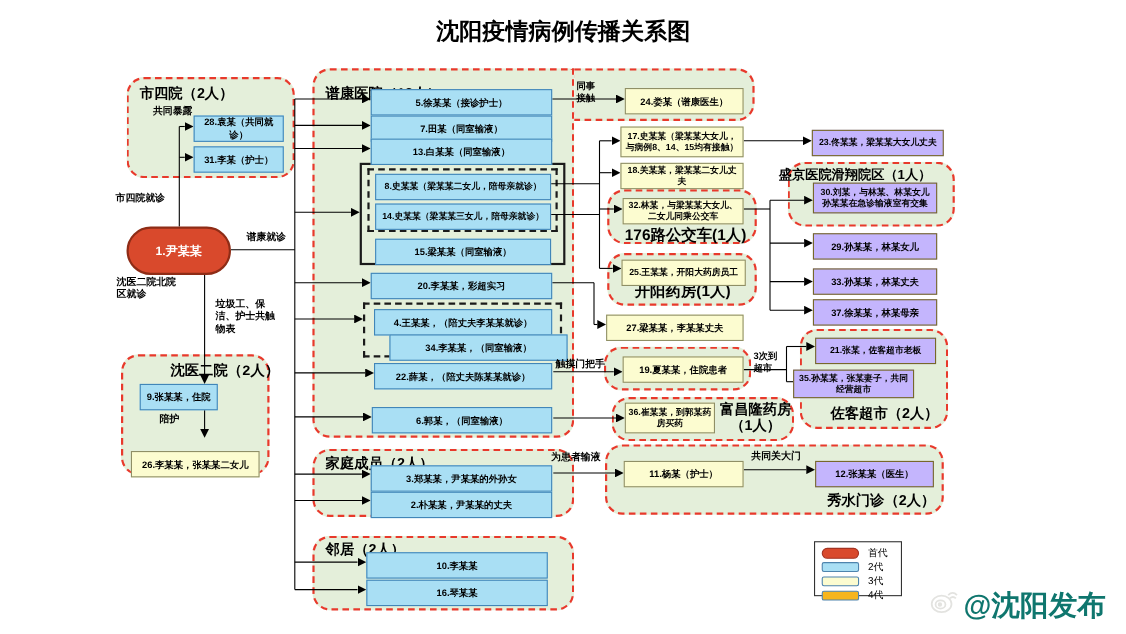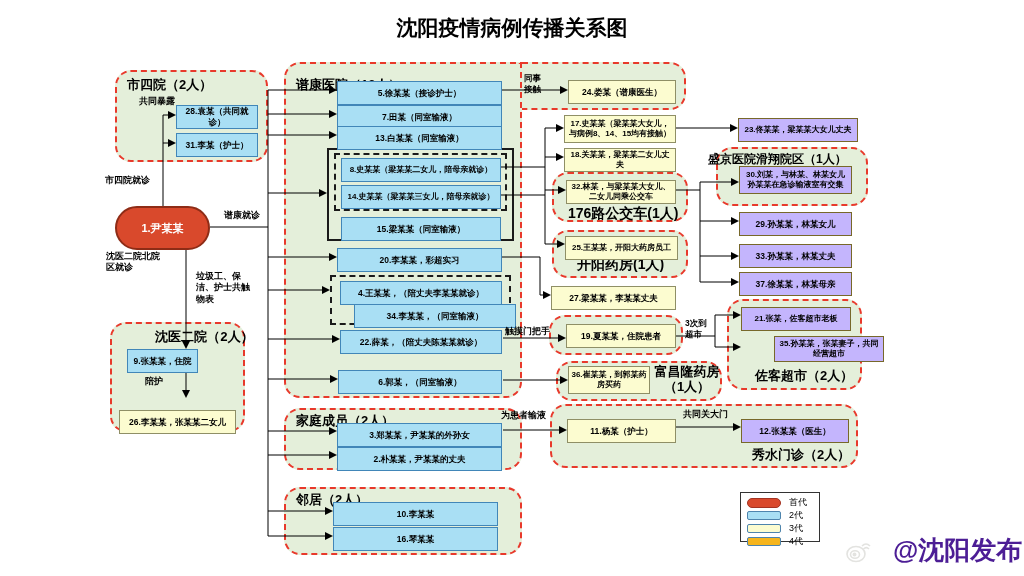--- a/index.html
+++ b/index.html
@@ -22,22 +22,22 @@
   svg.wires{position:absolute;left:0;top:0;z-index:2;}
   .legend{position:absolute;left:740px;top:492px;width:80px;height:50px;background:#fff;border:1px solid #333;
           box-sizing:border-box;display:flex;flex-direction:column;justify-content:space-around;padding:3px 6px;z-index:3;}
   .lg-row{display:flex;align-items:center;gap:8px;}
   .sw{width:32px;height:7px;border:1px solid #4e84ad;border-radius:2px;}
   .sw-1{background:#d9492c;border-color:#a33322;border-radius:5px;height:8px;}
   .sw-2{background:#a9dff4;}
   .sw-3{background:#fcfcd0;}
   .sw-4{background:#f6b51d;}
   .lg-txt{font-size:9px;}
-  .wm{position:absolute;left:845px;top:533px;display:flex;align-items:center;gap:20px;z-index:3;
-      color:#4c1d95;font-weight:bold;font-size:26px;white-space:nowrap;}
+  .wm{position:absolute;left:845px;top:533px;display:flex;gap:3px;z-index:3;
+      color:#0f766e;font-weight:bold;font-size:26px;white-space:nowrap;}
 </style>
 </head>
 <body>
 
 <div id="stage">
 
   <div class="title">沈阳疫情病例传播关系图</div>
 
   <div class="grp" style="left:115px;top:70px;width:153px;height:92px;"></div>
   <div class="grp" style="left:110px;top:322px;width:135px;height:110px;"></div>
@@ -155,21 +155,21 @@
   <div class="box yellow" style="left:566px;top:324px;width:110px;height:19px;">19.夏某某，住院患者</div>
   <div class="box yellow small" style="left:568px;top:366px;width:82px;height:28px;">36.崔某某，到郭某药房买药</div>
   <div class="box yellow" style="left:567px;top:419px;width:109px;height:17px;">11.杨某（护士）</div>
 
   <div class="box orange small" style="left:738px;top:118px;width:120px;height:21px;">23.佟某某，梁某某大女儿丈夫</div>
   <div class="box orange small" style="left:739px;top:166px;width:113px;height:28px;">30.刘某，与林某、林某女儿孙某某在急诊输液室有交集</div>
   <div class="box orange" style="left:739px;top:212px;width:113px;height:18px;">29.孙某某，林某女儿</div>
   <div class="box orange" style="left:739px;top:244px;width:113px;height:18px;">33.孙某某，林某丈夫</div>
   <div class="box orange" style="left:739px;top:272px;width:113px;height:19px;">37.徐某某，林某母亲</div>
   <div class="box orange small" style="left:741px;top:307px;width:110px;height:16px;">21.张某，佐客超市老板</div>
-  <div class="box orange small" style="left:774px;top:336px;width:110px;height:26px;">35.孙某某，张某妻子，共同经营超市</div>
+  <div class="box orange small" style="left:721px;top:336px;width:110px;height:26px;">35.孙某某，张某妻子，共同经营超市</div>
   <div class="box orange" style="left:741px;top:419px;width:108px;height:17px;">12.张某某（医生）</div>
 
   <div class="lbl" style="left:139px;top:96px;">共同暴露</div>
   <div class="lbl" style="left:105px;top:175px;">市四院就诊</div>
   <div class="lbl" style="left:224px;top:210px;">谱康就诊</div>
   <div class="lbl" style="left:106px;top:251px;width:58px;">沈医二院北院区就诊</div>
   <div class="lbl" style="left:196px;top:271px;width:56px;">垃圾工、保洁、护士共触物表</div>
   <div class="lbl" style="left:145px;top:376px;">陪护</div>
   <div class="lbl" style="left:524px;top:73px;width:22px;font-size:8.5px;">同事接触</div>
   <div class="lbl" style="left:505px;top:326px;">触摸门把手</div>

